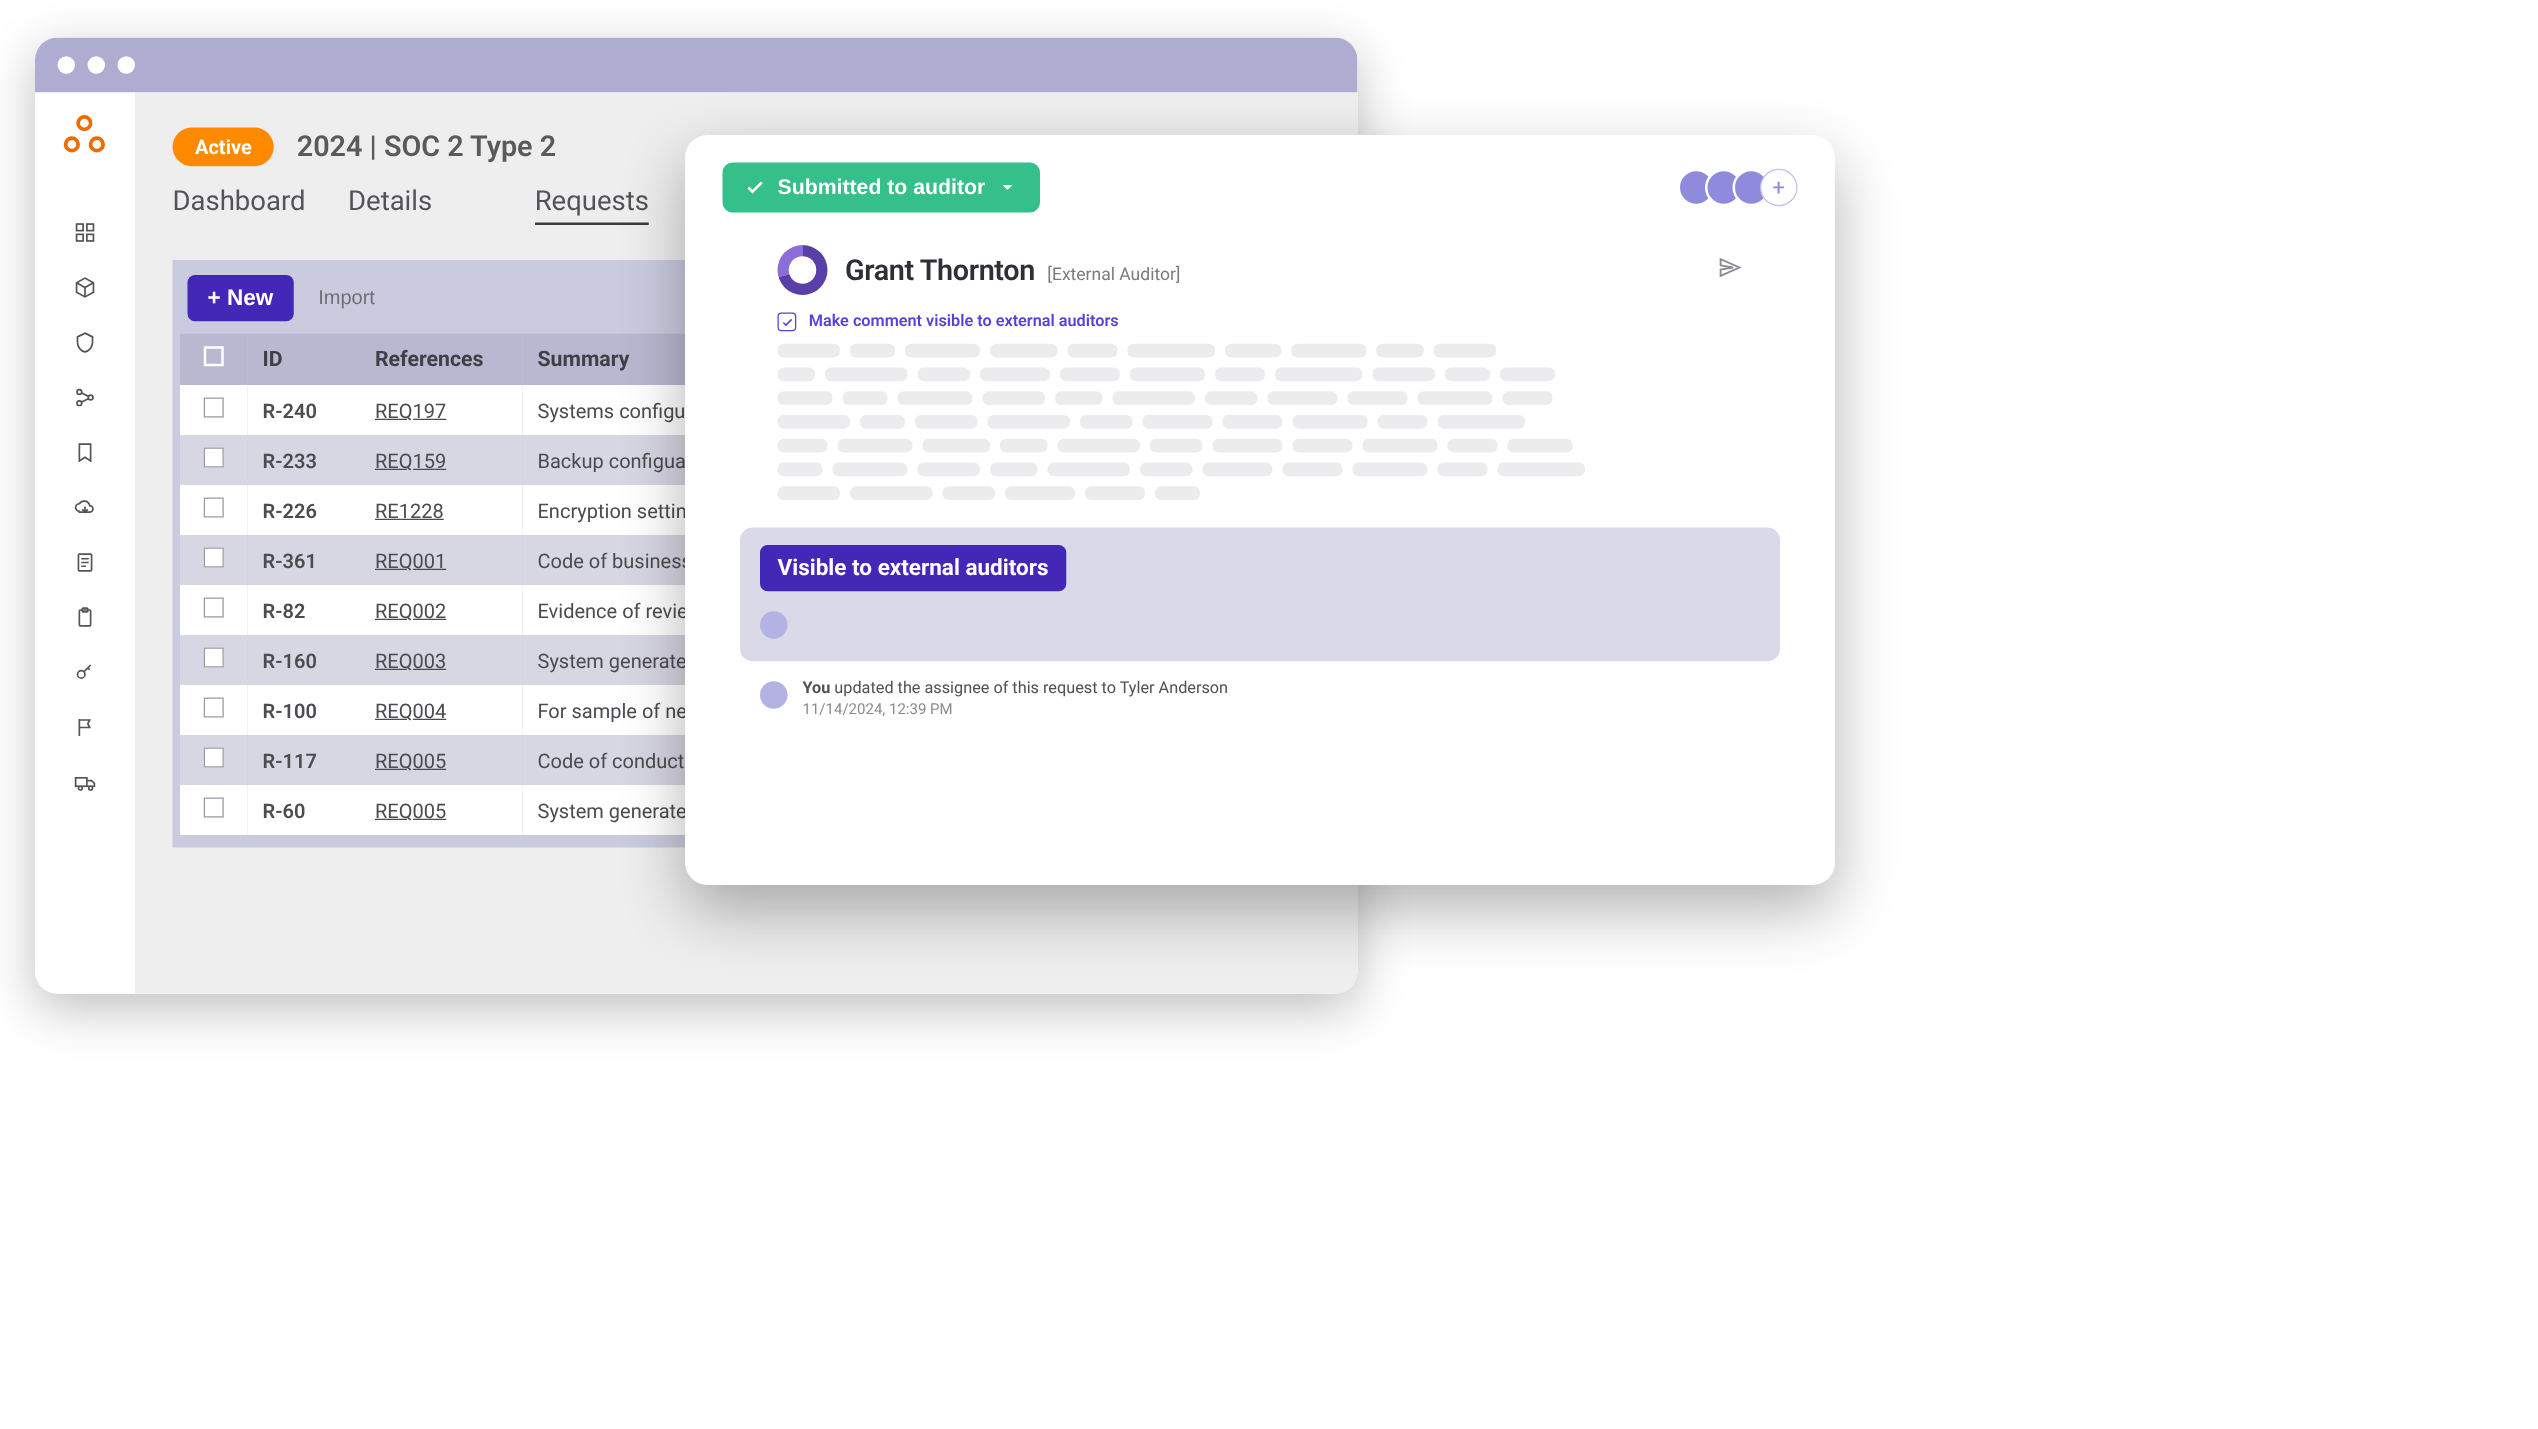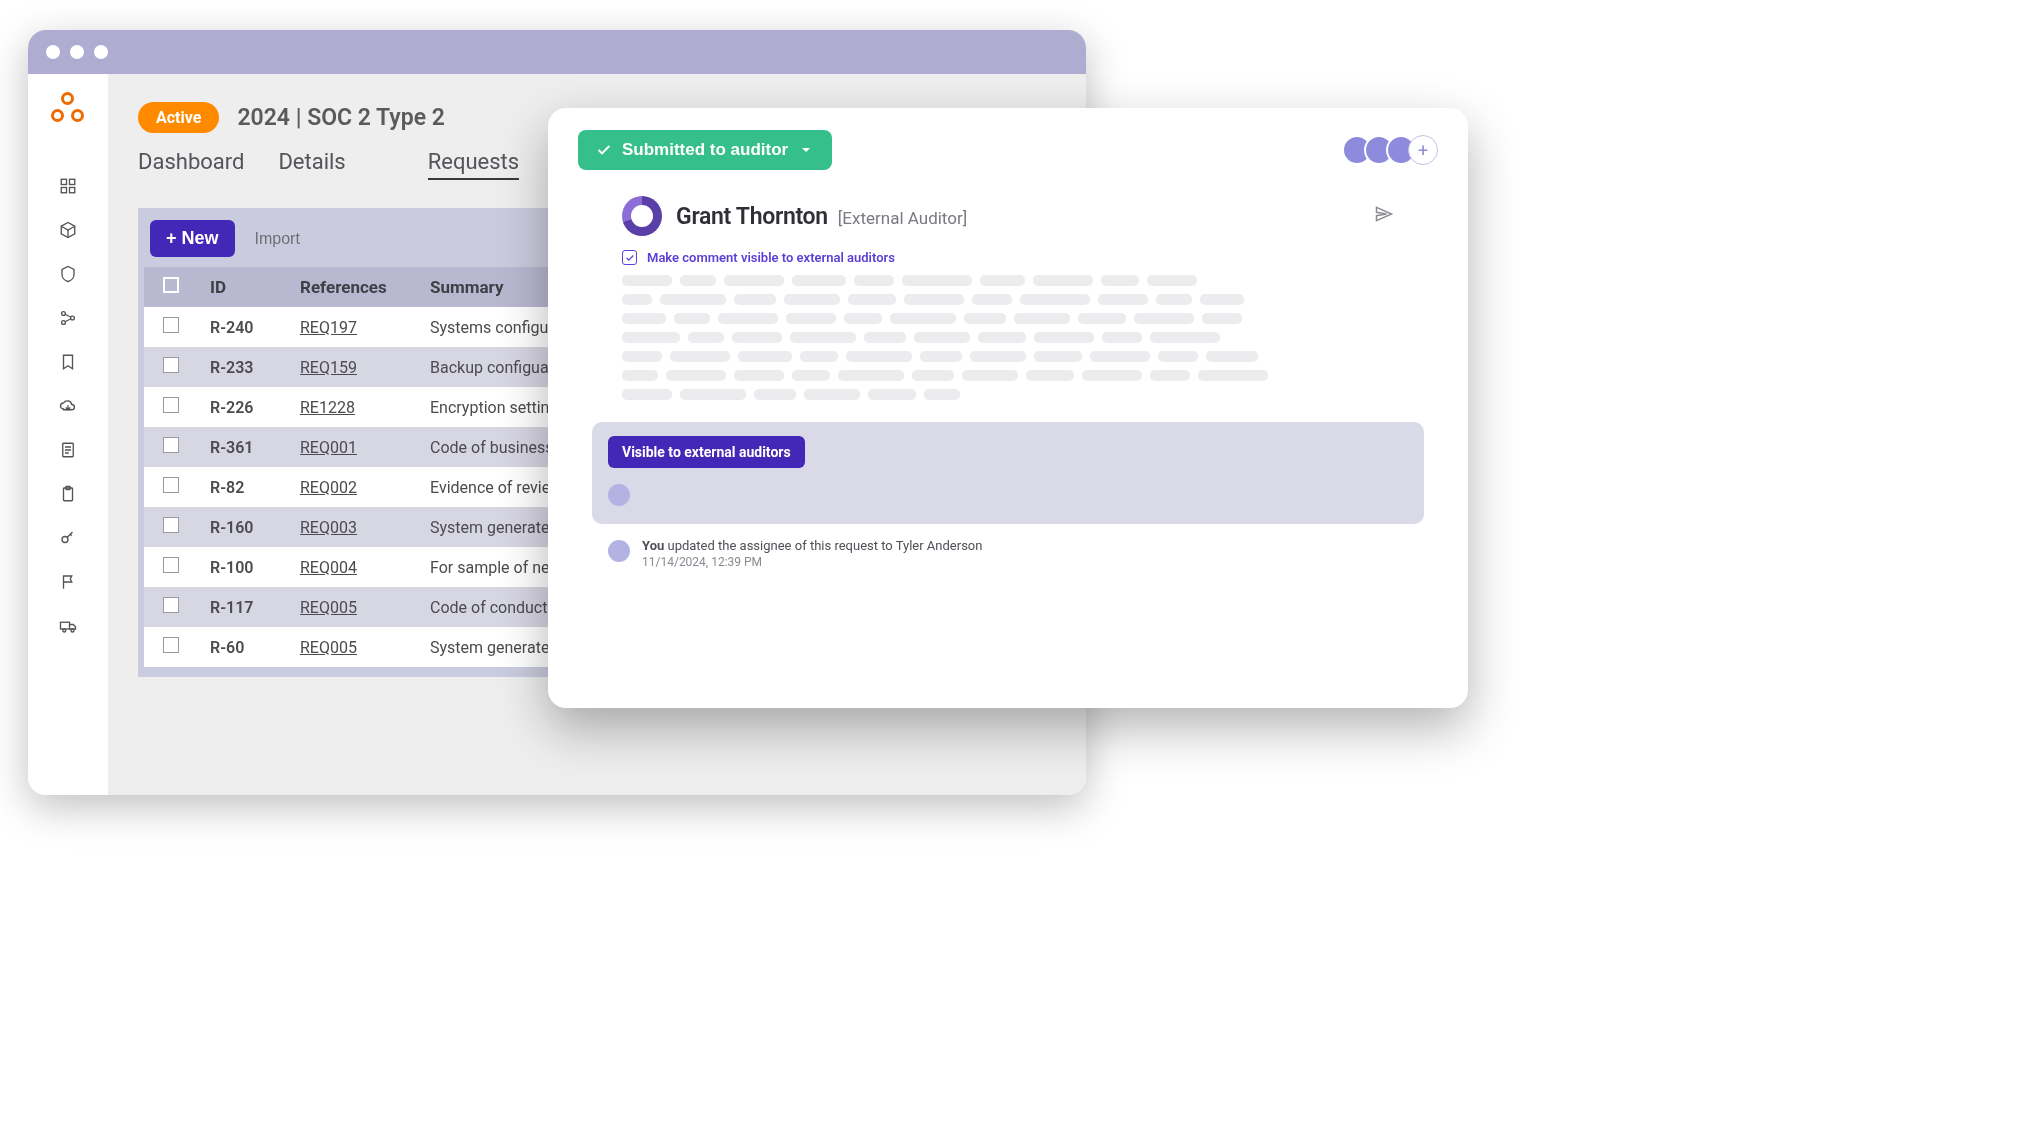--- a/index.html
+++ b/index.html
@@ -121,33 +121,33 @@
   .av:first-child{ margin-left:0; }
   .av.add { background:#fff; border:1.5px solid #c3c2e6; color:#8f8bdc; display:flex; align-items:center; justify-content:center; font-size:18px; }
   .auditor-row {
     display:flex; align-items:center; justify-content:space-between;
     margin:26px 44px 0 44px;
   }
   .auditor-left { display:flex; align-items:center; gap:14px; }
   .gt-logo { width:40px; height:40px; border-radius:50%; background: conic-gradient(#5b3fa8 0 70%, #8b6fd6 70% 100%); position:relative; }
   .gt-logo::after { content:""; position:absolute; inset:9px; background:#fff; border-radius:50%; }
   .gt-name { font-size:23px; font-weight:600; color:#2f2f35; letter-spacing:-0.3px; }
-  .gt-role { font-size:17px; color:#7a7a80; margin-left:6px; }
+  .gt-role { font-size:14px; color:#7a7a80; margin-left:6px; }
   .send-ico { color:#8c8c94; }
   .vis-row { display:flex; align-items:center; gap:10px; margin:14px 0 10px 44px; color:#5c3fd6; font-weight:600; font-size:13px; }
   .vis-row .box { width:15px; height:15px; border:1.5px solid #5c3fd6; border-radius:3px; display:flex; align-items:center; justify-content:center; }
   .vis-row .box svg{ width:10px; height:10px; }
   .skel { margin:10px 44px 0 44px; }
   .skel .line { display:flex; gap:8px; margin-bottom:8px; flex-wrap:wrap; }
   .skel .seg { height:11px; background:#ecebed; border-radius:5px; }
   .activity {
     margin:22px 14px 0 14px; background:#dad9e7; border-radius:10px; padding:14px 16px 18px 16px;
   }
   .vis-badge {
-    background:#4328b7; color:#fff; font-weight:700; font-size:14px;
+    background:#4328b7; color:#fff; font-weight:700; font-size:18px;
     padding:8px 14px; border-radius:6px; display:inline-block;
   }
   .log { display:flex; gap:12px; margin-top:14px; align-items:flex-start; }
   .log .dot { width:22px; height:22px; border-radius:50%; background:#b4b2e2; flex-shrink:0; margin-top:2px; }
   .log .txt { font-size:13px; color:#4f4f56; }
   .log .txt .who { font-weight:700; }
   .log .txt .ts { color:#8a8a92; font-size:12px; margin-top:2px; }
   .log2 { margin:14px 14px 0 30px; display:flex; gap:12px; align-items:flex-start; }
   .log2 .dot { width:22px; height:22px; border-radius:50%; background:#b4b2e2; flex-shrink:0; margin-top:2px; }
   .log2 .txt { font-size:13px; color:#4f4f56; }

